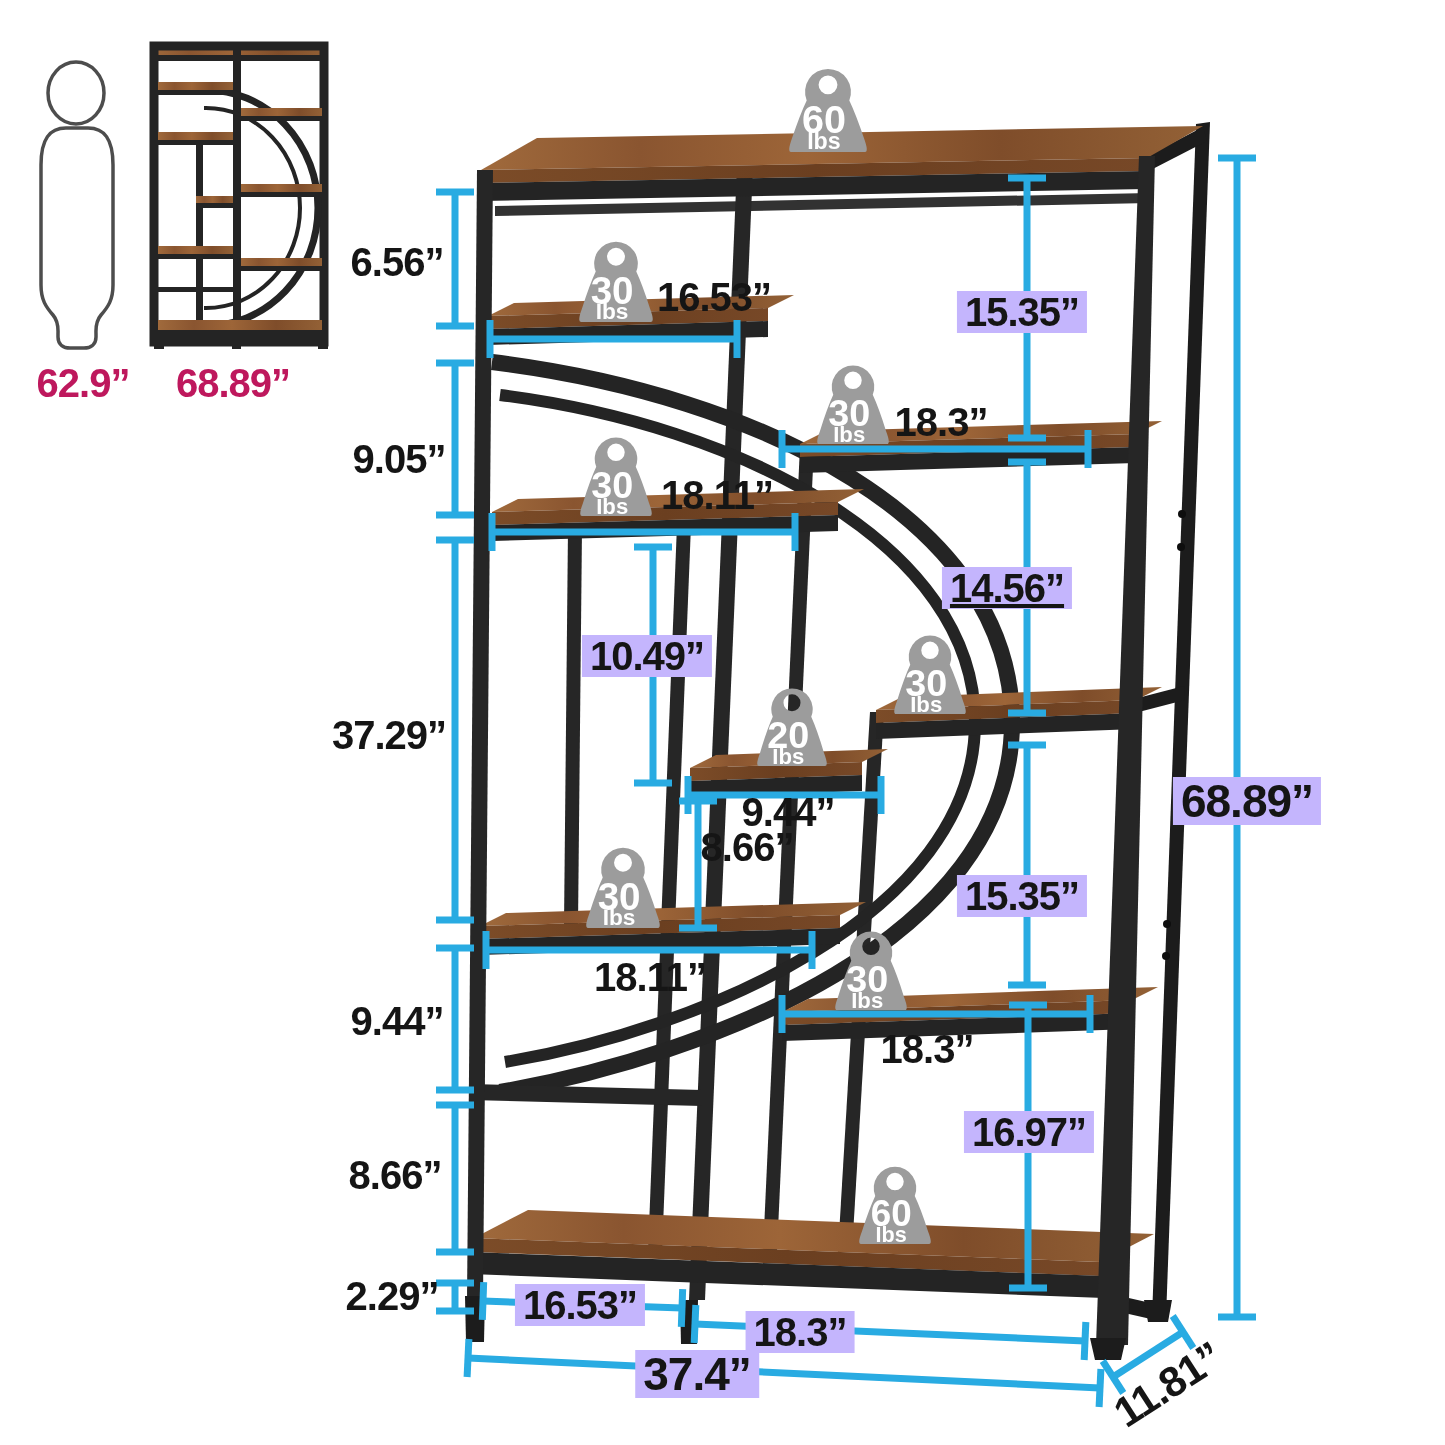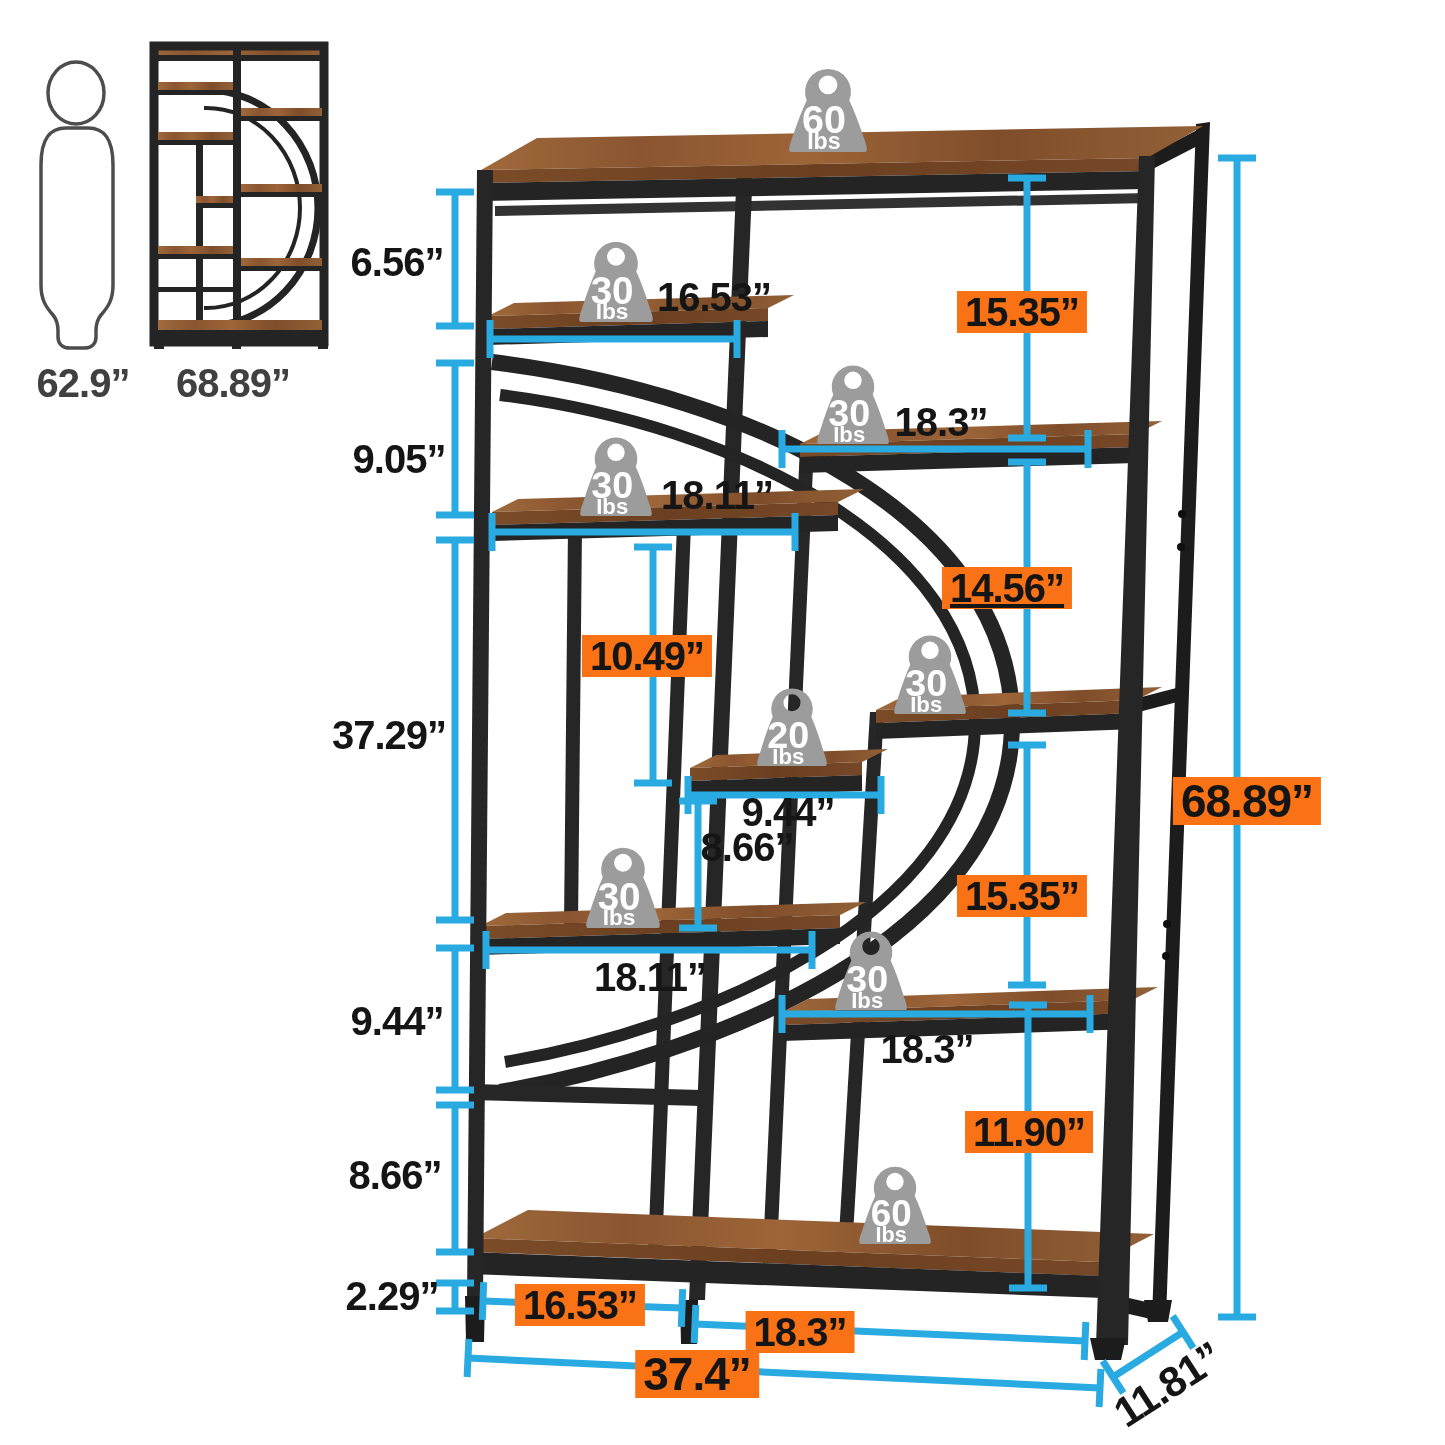--- a/index.html
+++ b/index.html
@@ -2,23 +2,23 @@
 <html><head>
 <meta charset="utf-8">
 <style>
   html,body{margin:0;padding:0;background:#fff;}
   .stage{position:relative;width:1445px;height:1445px;background:#fff;overflow:hidden;
          font-family:"Liberation Sans", sans-serif;}
   .stage svg{position:absolute;left:0;top:0;}
   #labels-layer{position:absolute;left:0;top:0;width:1445px;height:1445px;pointer-events:none;}
   .dlabel{position:absolute;white-space:nowrap;font-weight:700;font-size:40px;
           color:#151515;letter-spacing:-1px;transform:translate(-50%,-50%);line-height:1.0;}
-  .dlabel.bg{background:#f97316;padding:1px 8px;}
+  .dlabel.bg{background:#c4b5fd;padding:1px 8px;}
   .ref-label{position:absolute;white-space:nowrap;font-weight:700;font-size:40px;
-             color:#404040;letter-spacing:-1px;transform:translate(-50%,-50%);}
+             color:#be185d;letter-spacing:-1px;transform:translate(-50%,-50%);}
   .badge-text{font-family:"Liberation Sans", sans-serif;}
 </style>
 </head>
 <body>
 
 <div class="stage">
   <svg width="1445" height="1445" viewBox="0 0 1445 1445">
     <defs>
       <linearGradient id="gWoodTop" x1="0" y1="0" x2="1" y2="0">
         <stop offset="0" stop-color="#a06a3c"></stop>
@@ -352,21 +352,21 @@
       <div class="dlabel" style="left: 714px; top: 297px;">16.53”</div>
       <div class="dlabel" style="left: 941px; top: 422px;">18.3”</div>
       <div class="dlabel" style="left: 717px; top: 495px;">18.11”</div>
       <div class="dlabel bg" style="left: 647px; top: 656px;">10.49”</div>
       <div class="dlabel" style="left: 788px; top: 812px;">9.44”</div>
       <div class="dlabel" style="left: 747px; top: 847px;">8.66”</div>
       <div class="dlabel" style="left: 650px; top: 977px;">18.11”</div>
       <div class="dlabel bg" style="left: 1022px; top: 312px;">15.35”</div>
       <div class="dlabel bg" style="left: 1007px; top: 588px; text-decoration: underline;">14.56”</div>
       <div class="dlabel bg" style="left: 1022px; top: 896px;">15.35”</div>
-      <div class="dlabel bg" style="left: 1029px; top: 1132px;">11.90”</div>
+      <div class="dlabel bg" style="left: 1029px; top: 1132px;">16.97”</div>
       <div class="dlabel" style="left: 927px; top: 1049px;">18.3”</div>
       <div class="dlabel bg" style="left: 580px; top: 1305px;">16.53”</div>
       <div class="dlabel bg" style="left: 800px; top: 1332px;">18.3”</div>
       <div class="dlabel bg" style="left: 697px; top: 1374px; font-size: 46px;">37.4”</div>
       <div class="dlabel bg" style="left: 1247px; top: 801px; font-size: 46px;">68.89”</div>
       <div class="dlabel" style="left: 1168px; top: 1385px; font-size: 42px; transform: translate(-50%, -50%) rotate(-33deg);">11.81”</div>
     </div>
 </div>
 
 </body></html>

